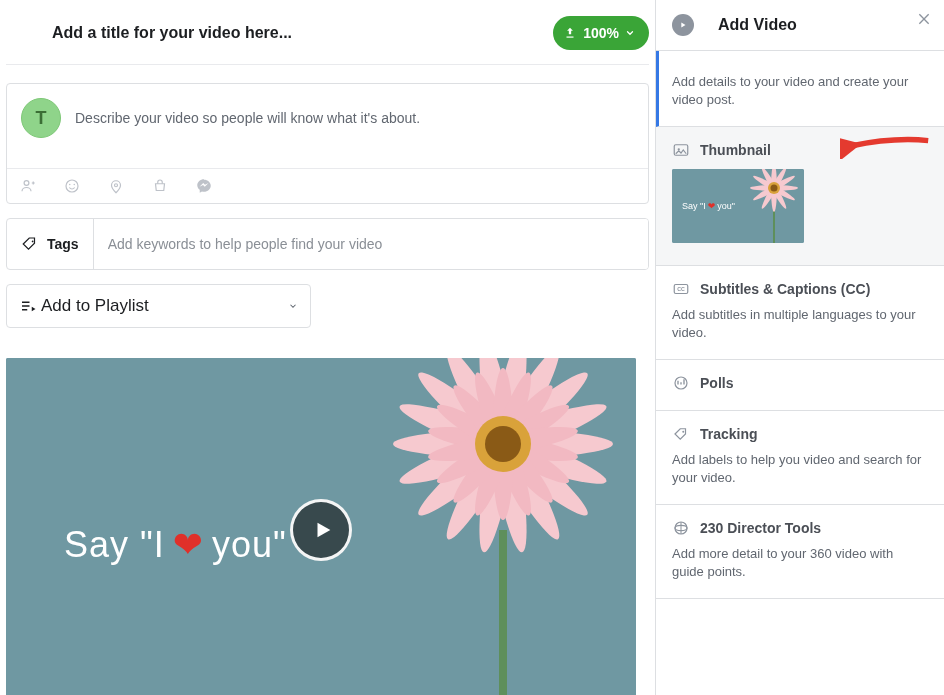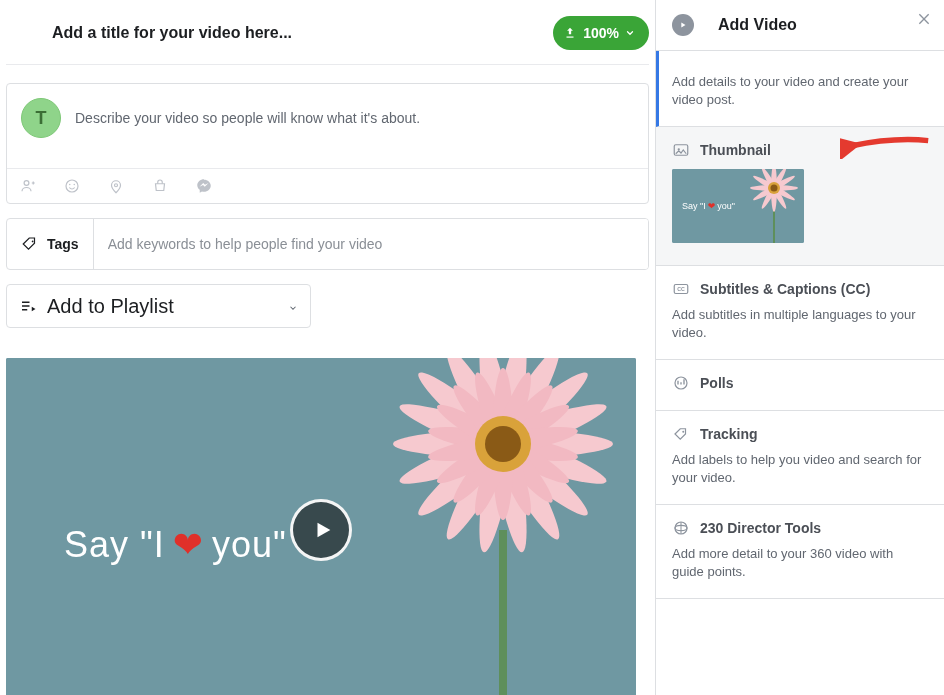--- a/index.html
+++ b/index.html
@@ -92,22 +92,22 @@
   .tags-label{
     display:flex;align-items:center;gap:8px;padding:0 14px;
     border-right:1px solid var(--border);font-weight:700;font-size:14px;
   }
   .tags-input{flex:1;border:0;outline:none;padding:0 14px;font-size:14px;color:var(--muted)}
   .tags-input::placeholder{color:#8a8f96}
 
   .playlist{
     margin-top:14px;width:305px;height:44px;
     border:1px solid var(--border);border-radius:4px;
-    display:flex;align-items:center;gap:10px;padding:0 12px;
-    cursor:pointer;font-size:20px;position:relative;
+    display:flex;align-items:center;gap:4px;padding:0 12px;
+    cursor:pointer;font-size:17px;position:relative;
   }
   .playlist .chev{margin-left:auto;color:#606770}
 
   .preview{
     margin-top:30px;width:630px;height:344px;border-radius:2px;overflow:hidden;
     position:relative;background:#6a95a0;
   }
   .preview-bg{position:absolute;inset:0}
   .overlay-text{
     position:absolute;left:58px;top:166px;

